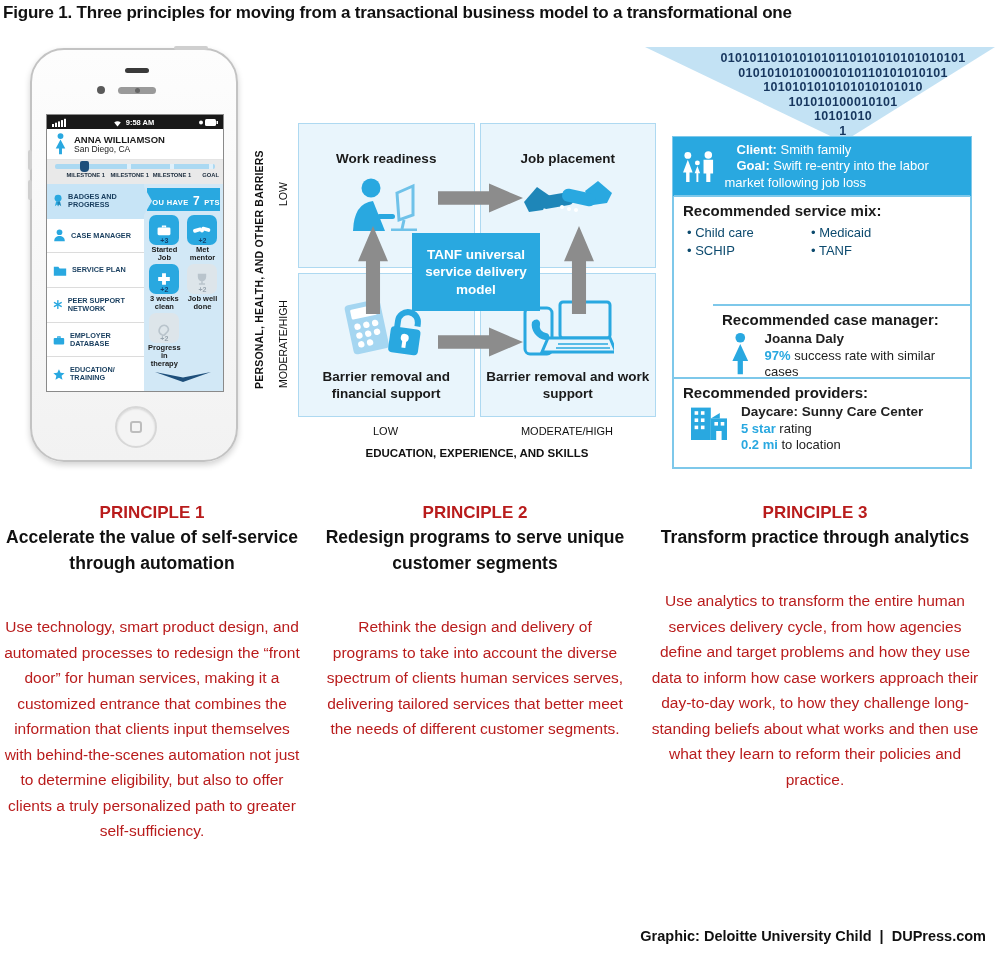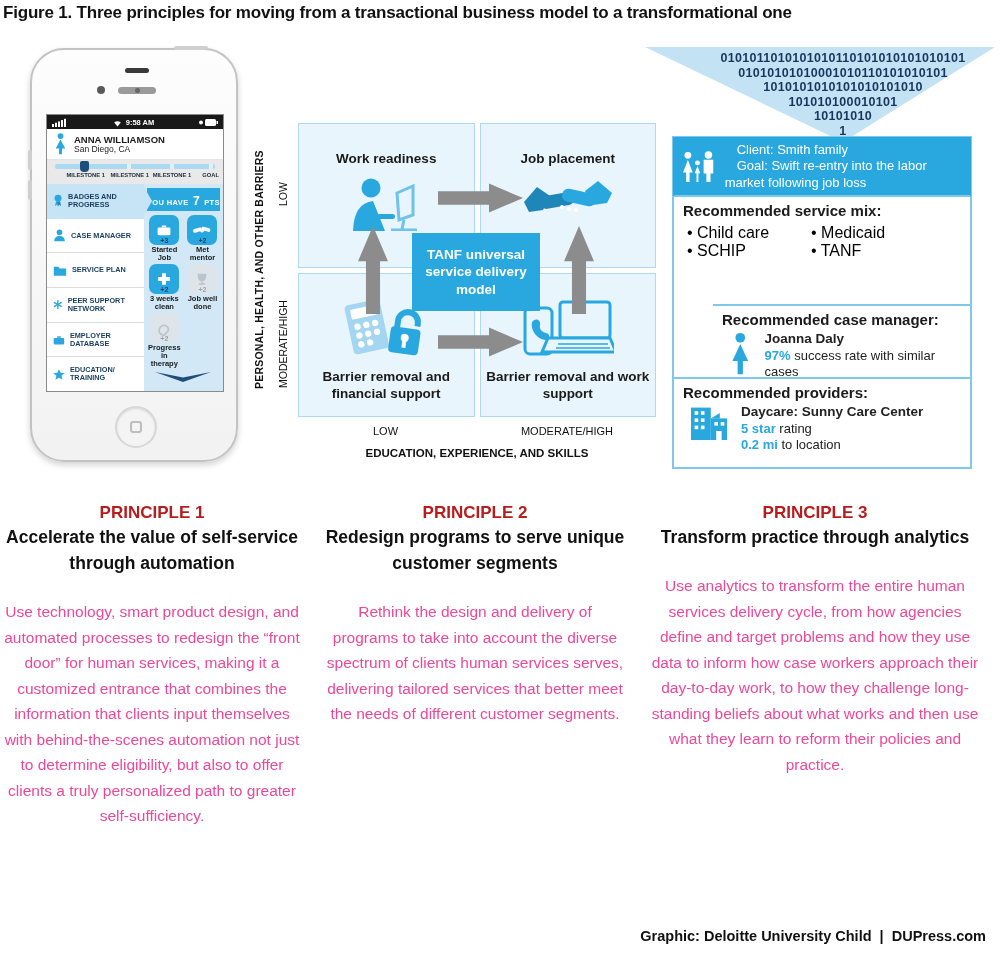--- a/index.html
+++ b/index.html
@@ -75,43 +75,43 @@
   .xlab-high { position:absolute; left:478px; top:425px; width:178px; text-align:center; font-size:11px; color:#111; }
   .xaxis-main { position:absolute; left:298px; top:447px; width:358px; text-align:center; font-size:11.5px; font-weight:700; color:#111; }
 
   
   .funnel { position:absolute; left:645px; top:47px; z-index:1; }
   .binary { position:absolute; left:691px; top:51px; width:304px; text-align:center; z-index:2;
       font-size:12.5px; font-weight:700; color:#17365e; line-height:14.5px; letter-spacing:.3px; white-space:nowrap; }
   .aio-card { position:absolute; left:672px; top:136px; width:300px; z-index:3; background:#fff; border:2px solid #7ec8ea; }
   .aio-header { background:#29a8e0; color:#fff; height:59px; display:flex; align-items:center; gap:8px; padding:4px 8px; margin:-1px; }
   .aio-header .txt { font-size:13px; line-height:16.5px; }
-  .aio-header b { font-weight:400;margin-left:12px; }
+  .aio-header b { font-weight:700;margin-left:12px; }
   .aio-section { background:#fff; padding:5px 9px 4px; border-top:2px solid #7ec8ea; }
   .aio-section:first-of-type { border-top:none; }
   .sec-h { font-size:15px; font-weight:700; color:#1a1a1a; line-height:18px; }
   .stat { color:#29a8e0; font-weight:700; }
   .mix-p { font-size:13px; color:#222; line-height:16.5px; margin-top:1px; }
   .mix-cols { display:flex; margin-top:4px; }
-  .mix-col { font-size:16px; color:#000000; line-height:18px; }
+  .mix-col { font-size:13px; color:#0c4a6e; line-height:18px; }
   .mix-col.c1 { width:128px; padding-left:4px; }
   .mix-col .bullet::before { content:"•  "; }
   .person-row { display:flex; gap:12px; margin-top:2px; padding-left:6px; }
   .person-row .info { font-size:13px; color:#222; line-height:16.5px; }
   .person-row .info .nm { font-size:13.5px; font-weight:700; }
   .sec-svc { height:109px; } .sec-cm { height:73px;margin-left:39px; } .sec-prov { height:90px; }
 
   
   .principle { position:absolute; text-align:center; }
   .p1 { left:2px;   top:503px; width:300px; }
   .p2 { left:325px; top:503px; width:300px; }
   .p3 { left:650px; top:503px; width:330px; }
   .plabel { color:#b91c1c; font-size:17px; font-weight:700; margin-bottom:1px; }
   .ptitle { color:#111; font-size:17.5px; font-weight:700; line-height:26px; }
-  .pbody { margin-top:23px; font-size:15.5px; color:#ec4899; line-height:25.5px; }
+  .pbody { margin-top:38px; font-size:15.5px; color:#b91c1c; line-height:25.5px; }
 
   .footer { position:absolute; right:14px; top:928px; font-size:14.5px; font-weight:700; color:#111; white-space:pre; }
 </style>
 </head>
 <body>
 
 <div class="canvas">
 
   <div class="fig-title">Figure 1. Three principles for moving from a transactional business model to a transformational one</div>
 

